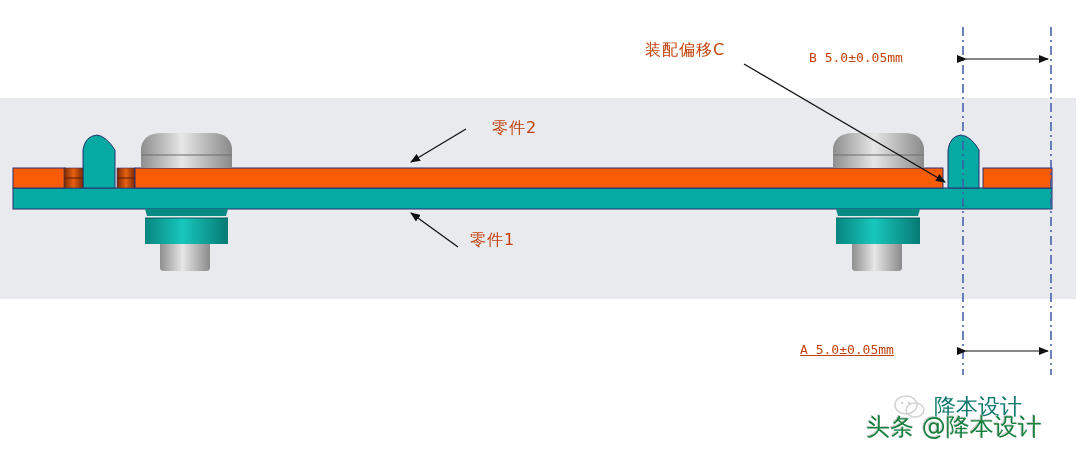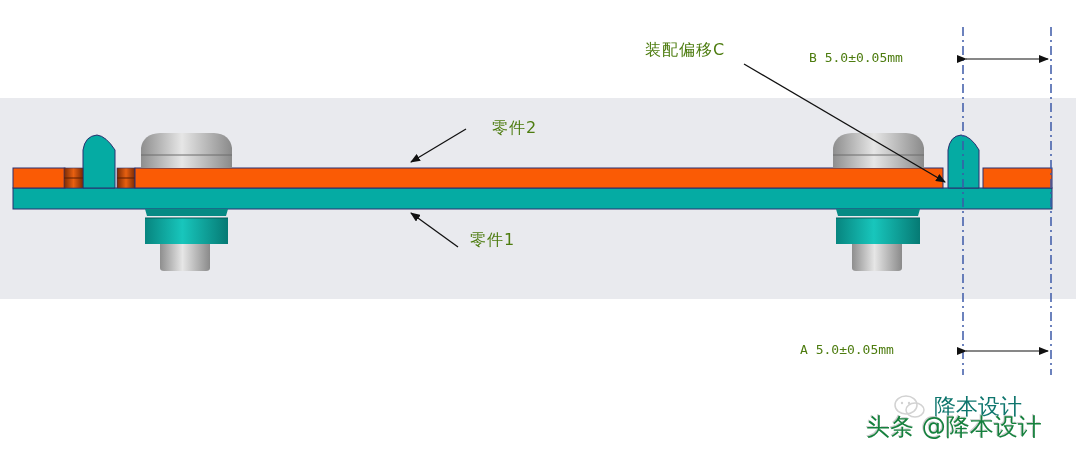--- a/index.html
+++ b/index.html
@@ -1,20 +1,20 @@
 <!DOCTYPE html>
 <html><head>
 <meta charset="utf-8">
 <style>
   html, body { margin:0; padding:0; background:#ffffff; }
   body { width:1080px; height:457px; position:relative; overflow:hidden;
          font-family: "DejaVu Sans", "Liberation Sans", sans-serif; }
   .band { position:absolute; left:0; top:98px; width:1076px; height:201px; background:#e9eaee; }
   svg.drawing { position:absolute; left:0; top:0; }
-  .label { position:absolute; color:#4d7c0f; font-size:16px; white-space:nowrap; letter-spacing:1px; }
+  .label { position:absolute; color:#c2410c; font-size:16px; white-space:nowrap; letter-spacing:1px; }
   .dim { font-family:"DejaVu Sans Mono","Liberation Mono",monospace; font-size:13px; letter-spacing:0; }
   .wm-back { position:absolute; left:934px; top:392px; font-size:22px; color:#0f766e; }
   .wm-front { position:absolute; left:866px; top:411px; font-size:24px; color:#15803d;
               text-shadow:1px 1px 0 #fff, -1px -1px 0 #ccc; }
   .wechat { position:absolute; left:893px; top:393px; width:34px; height:28px; }
 </style>
 </head>
 <body>
 
 <div class="band"></div>
@@ -85,21 +85,21 @@
 
   <line x1="466" y1="129" x2="411" y2="162" stroke="#111" stroke-width="1.3" marker-end="url(#arrow)"></line>
   <line x1="458" y1="247" x2="411" y2="213" stroke="#111" stroke-width="1.3" marker-end="url(#arrow)"></line>
   <line x1="744" y1="64" x2="945" y2="182" stroke="#111" stroke-width="1.3" marker-end="url(#arrow)"></line>
 </svg>
 
 <div class="label" style="left:492px; top:118px;">零件2</div>
 <div class="label" style="left:470px; top:230px;">零件1</div>
 <div class="label" style="left:645px; top:40px;">装配偏移C</div>
 <div class="label dim" style="left:809px; top:50px;">B 5.0±0.05mm</div>
-<div class="label dim" style="left:800px; top:342px;">A 5.0±0.05mm</div>
+<div class="label dim" style="left:800px; top:342px;text-decoration:underline;">A 5.0±0.05mm</div>
 
 <svg class="wechat" viewBox="0 0 34 28">
   <ellipse cx="13" cy="12" rx="11" ry="9" fill="none" stroke="#d2d2d2" stroke-width="1.5"></ellipse>
   <ellipse cx="22" cy="17" rx="9" ry="7" fill="none" stroke="#d2d2d2" stroke-width="1.5"></ellipse>
   <circle cx="9" cy="10" r="1.2" fill="#d2d2d2"></circle>
     <circle cx="16" cy="10" r="1.2" fill="#d2d2d2"></circle>
 </svg>
 <div class="wm-back">降本设计</div>
 <div class="wm-front">头条 @降本设计</div>
 

